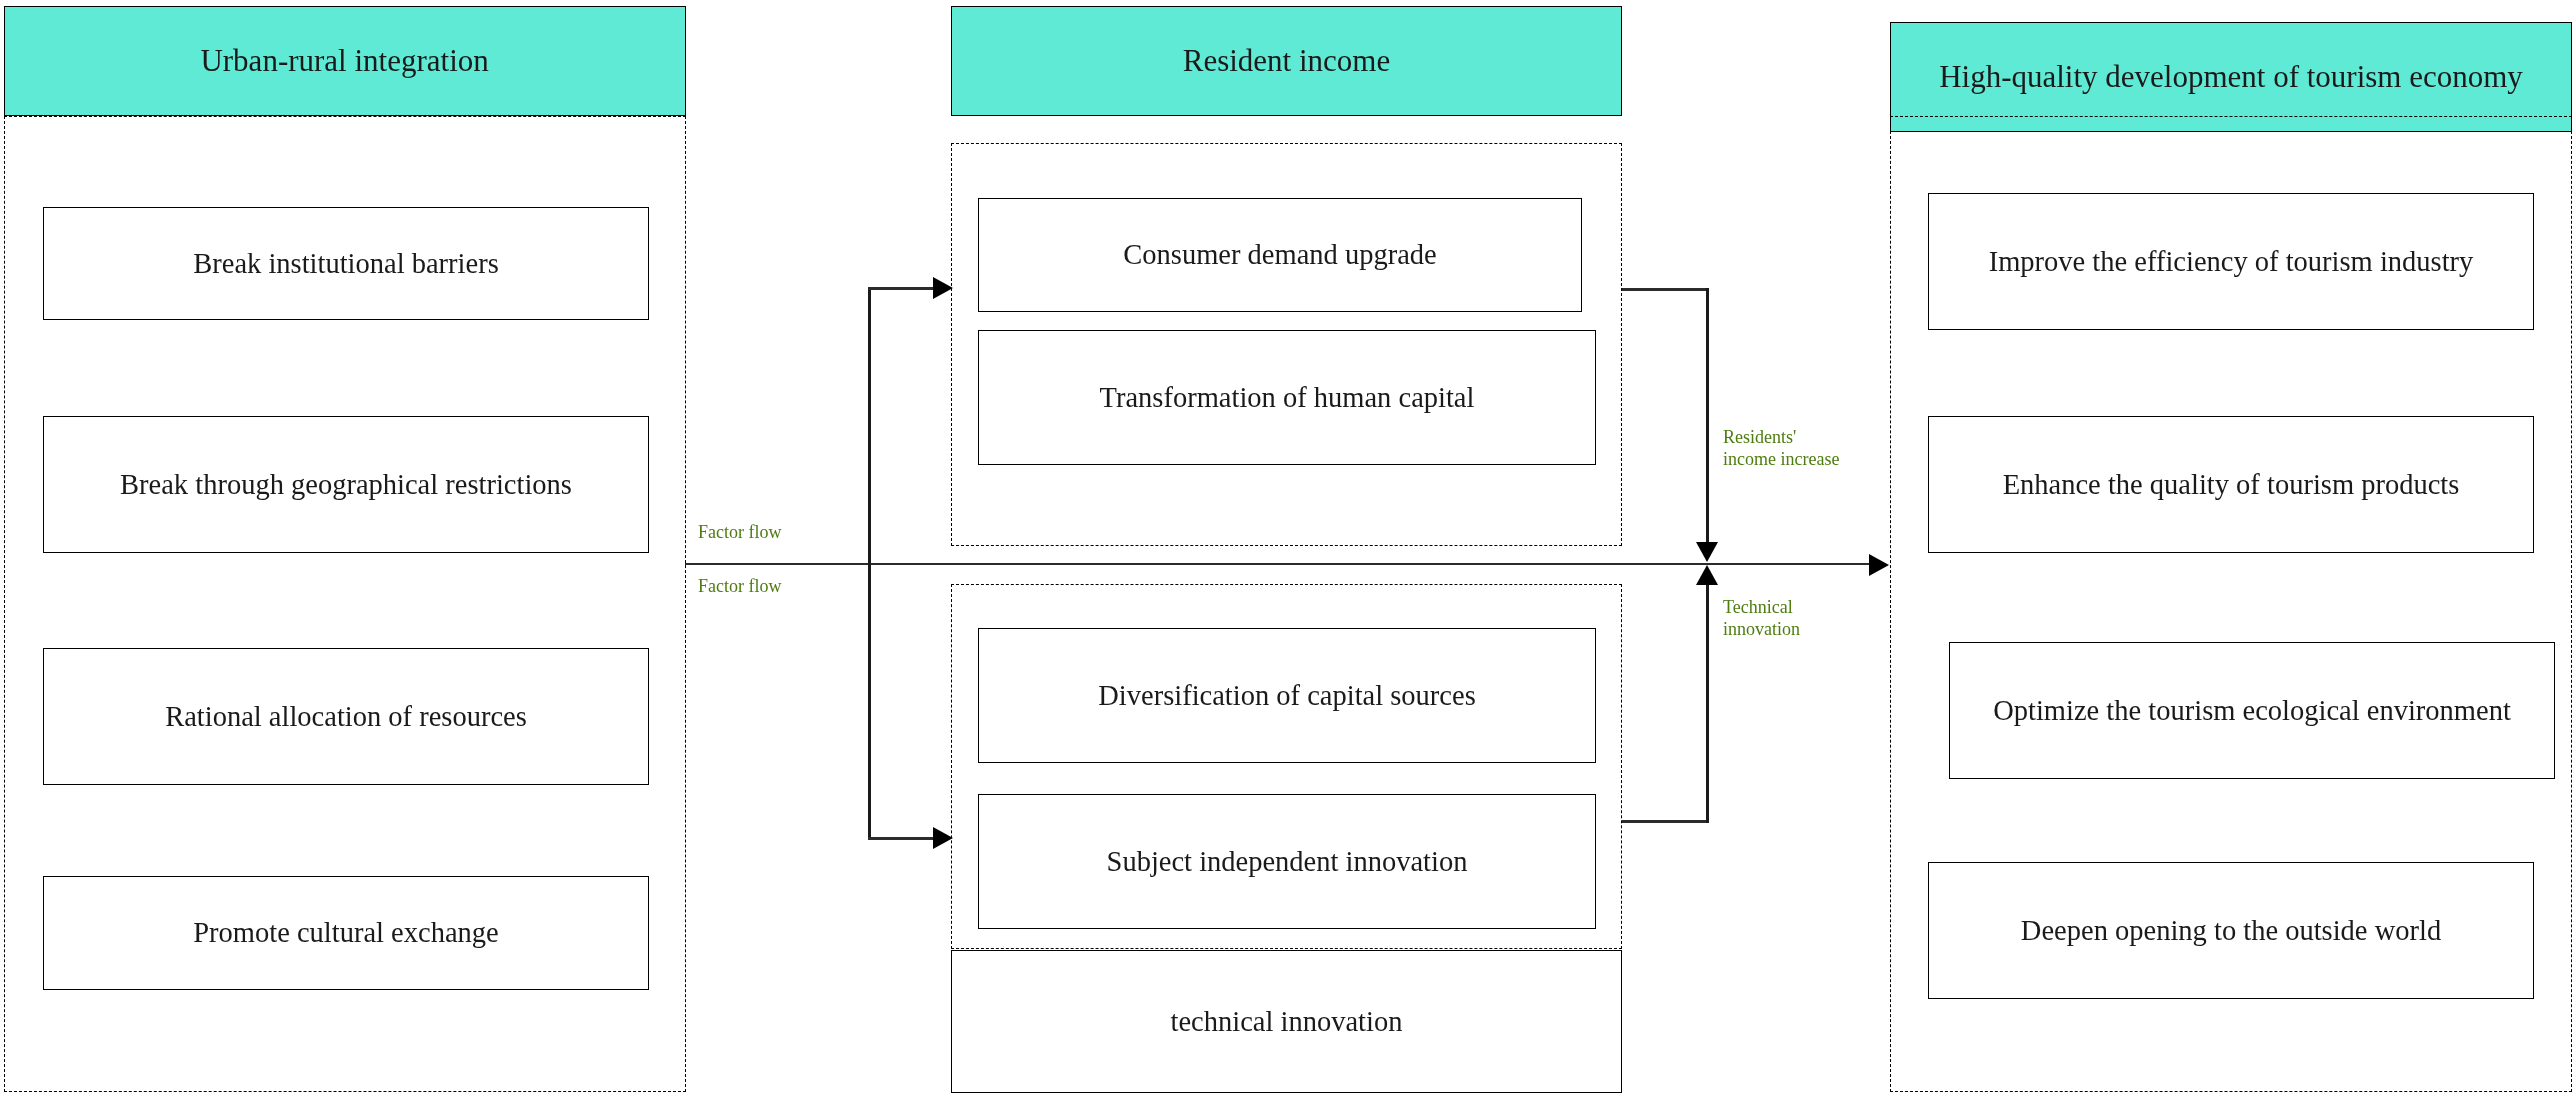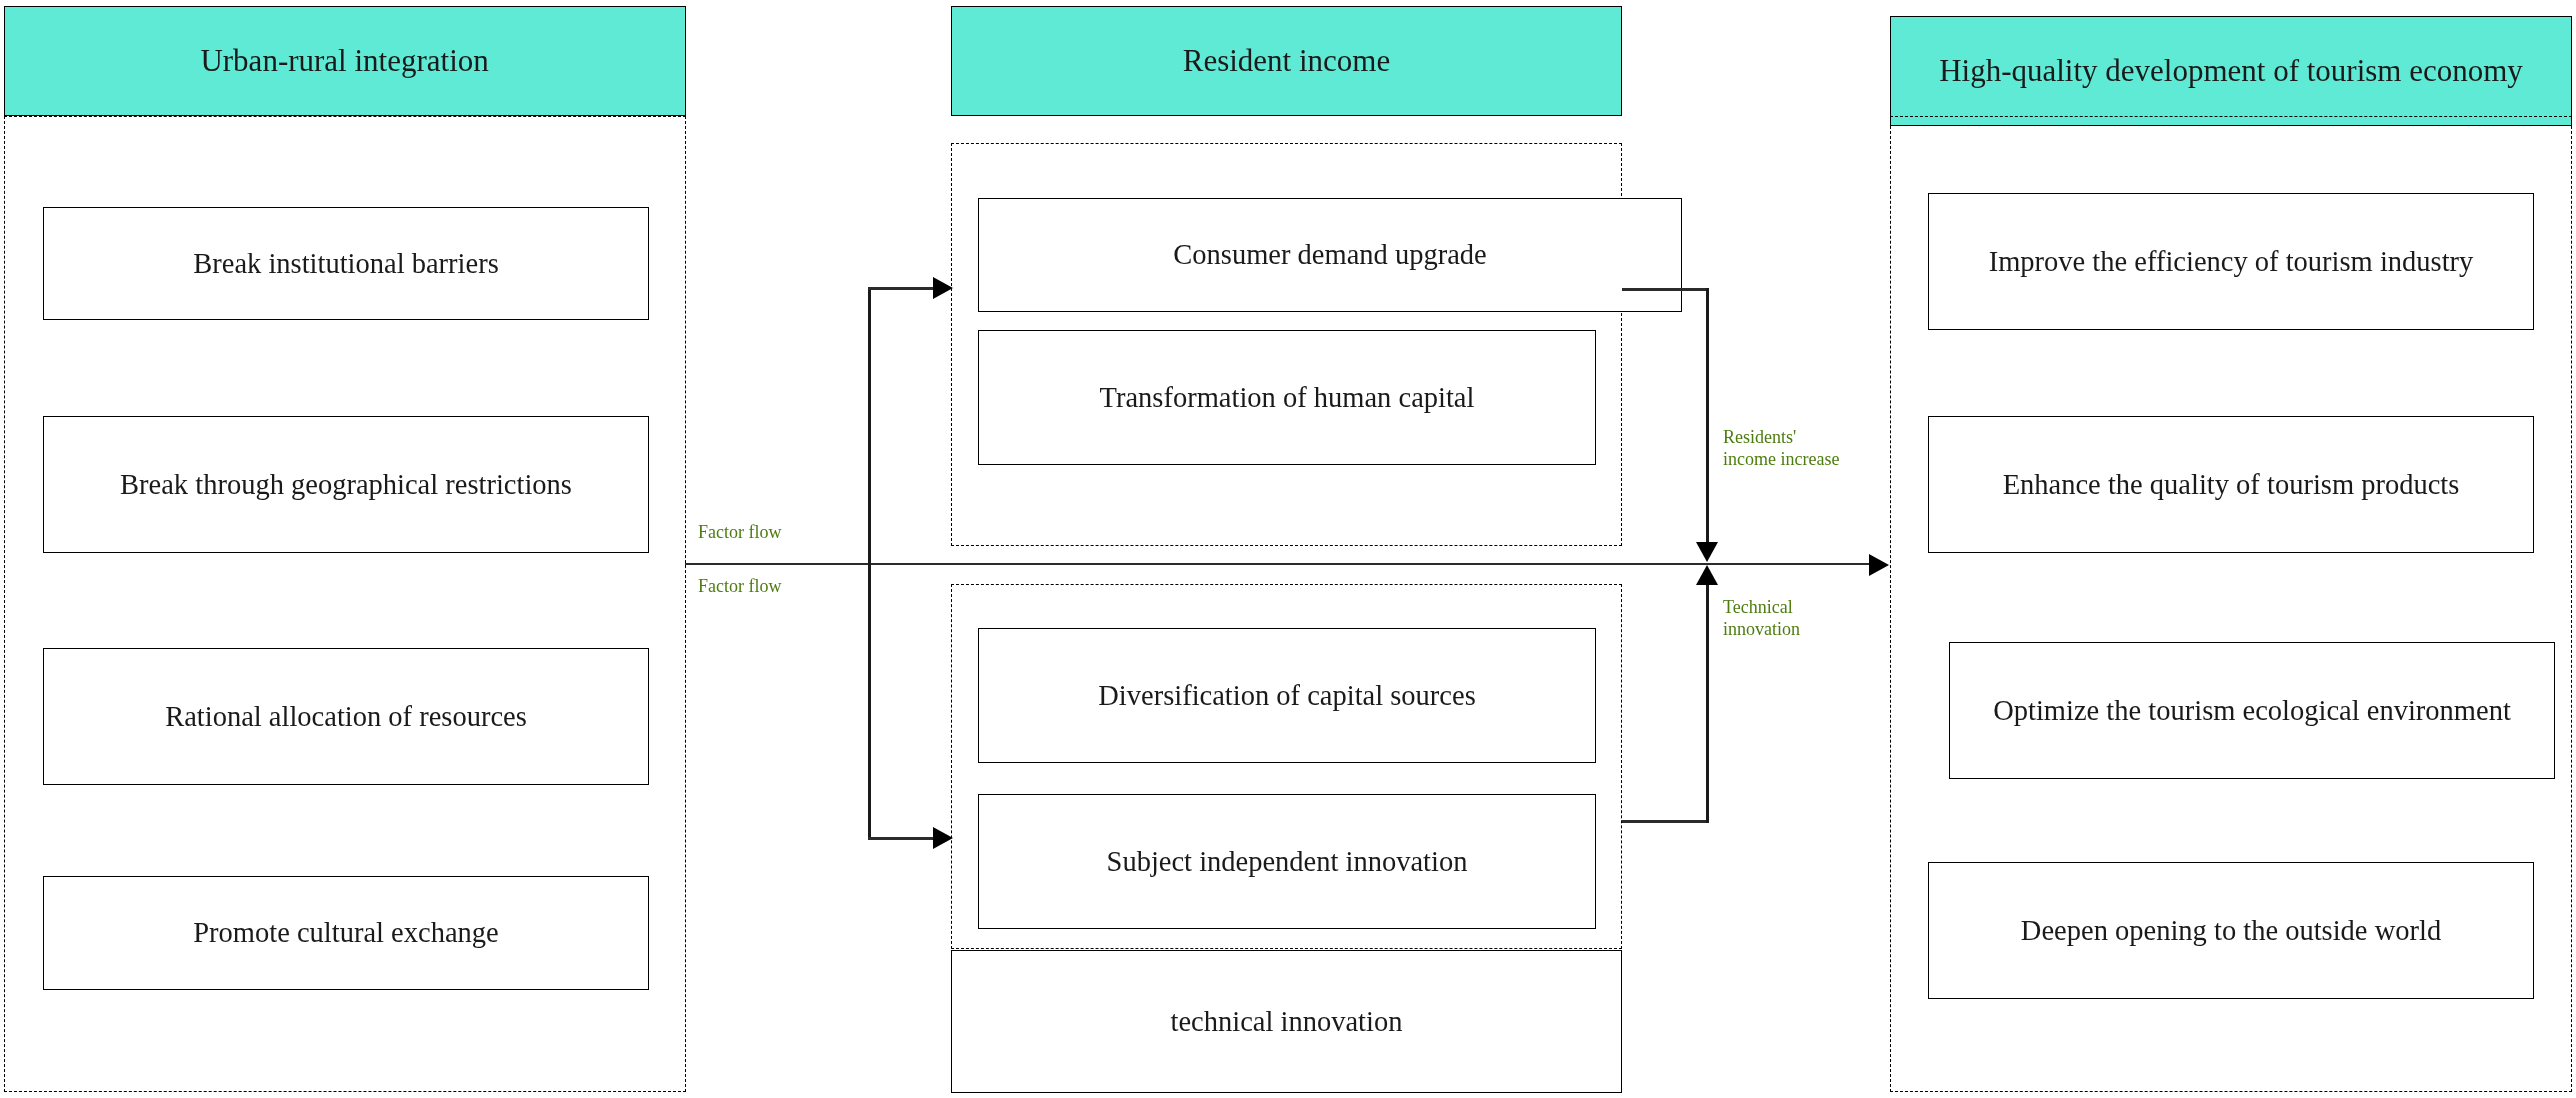--- a/index.html
+++ b/index.html
@@ -114,21 +114,21 @@
   <div class="abs solid-box" style="left:43px; top:876px; width:606px; height:114px;">
     <span>Promote cultural exchange</span>
   </div>
 
   <div class="abs header-box" style="left:951px; top:6px; width:671px; height:110px;">
     <span>Resident income</span>
   </div>
 
   <div class="abs dashed-group" style="left:951px; top:143px; width:671px; height:403px;"></div>
 
-  <div class="abs solid-box" style="left:978px; top:198px; width:704px; height:114px;">
+  <div class="abs solid-box" style="left:978px; top:198px; width:604px; height:114px;">
     <span>Consumer demand upgrade</span>
   </div>
 
   <div class="abs solid-box" style="left:978px; top:330px; width:618px; height:135px; padding:0 18px;">
     <span>Transformation of human capital</span>
   </div>
 
   <div class="abs dashed-group" style="left:951px; top:584px; width:671px; height:365px;"></div>
 
   <div class="abs solid-box" style="left:978px; top:628px; width:618px; height:135px; padding:0 18px;">
@@ -136,21 +136,21 @@
   </div>
 
   <div class="abs solid-box" style="left:978px; top:768px; width:618px; height:135px; padding:0 18px;margin-top:26px;">
     <span>Subject independent innovation</span>
   </div>
 
   <div class="abs solid-box" style="left:951px; top:950px; width:671px; height:143px;">
     <span>technical innovation</span>
   </div>
 
-  <div class="abs header-box" style="left:1890px; top:16px; width:682px; height:110px; padding:0 18px;">
+  <div class="abs header-box" style="left:1890px; top:22px; width:682px; height:110px; padding:0 18px;">
     <span>High-quality development of tourism economy</span>
   </div>
 
   <div class="abs dashed-col" style="left:1890px; top:116px; width:682px; height:976px;"></div>
 
   <div class="abs solid-box" style="left:1928px; top:193px; width:606px; height:137px; padding:0 21px;">
     <span>Improve the efficiency of tourism industry</span>
   </div>
 
   <div class="abs solid-box" style="left:1928px; top:416px; width:606px; height:137px; padding:0 18px;">

